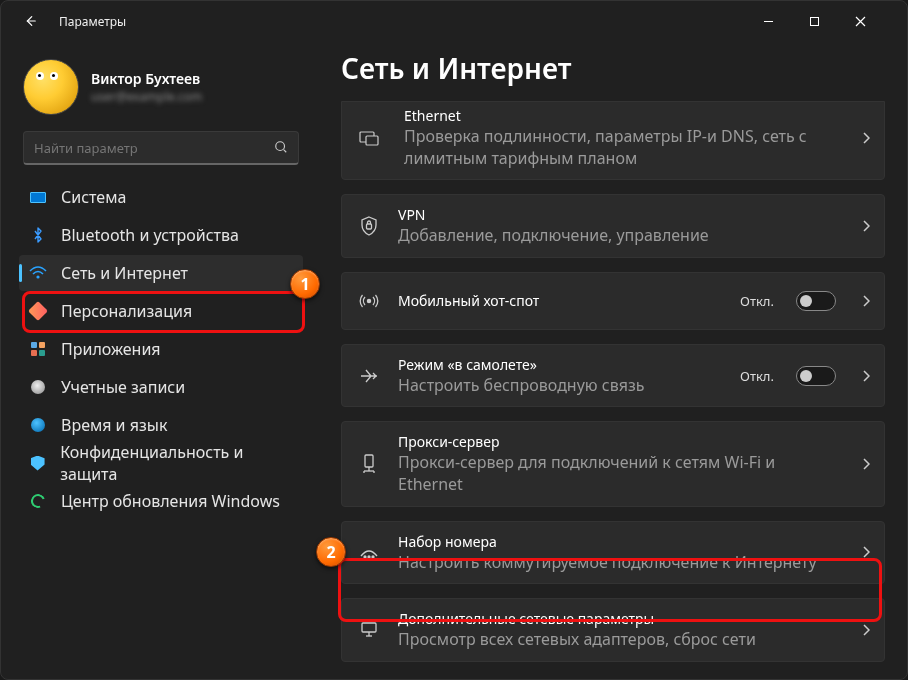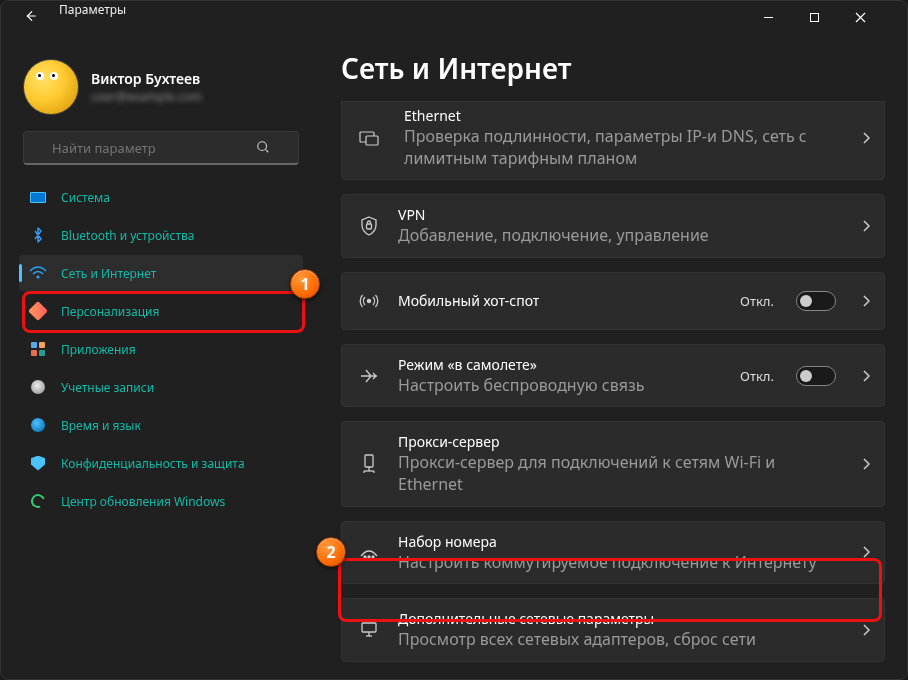--- a/index.html
+++ b/index.html
@@ -1,43 +1,43 @@
 <!DOCTYPE html>
 <html><head>
 <meta charset="utf-8">
 <style>
   * { margin: 0; padding: 0; box-sizing: border-box; font-family: "Segoe UI", system-ui, sans-serif; }
   body { width: 908px; height: 680px; background: #1a1a1a; color: #fff; overflow: hidden; position: relative; }
   .window { width: 100%; height: 100%; background: #202020; border-radius: 8px; border: 1px solid #333; display: flex; flex-direction: column; }
 
   
-  .titlebar { height: 40px; display: flex; padding: 0 24px 0 14px; }
+  .titlebar { height: 40px; display: flex; align-items: center; padding: 0 24px 0 14px; }
   .titlebar .back { width: 30px; height: 30px; display:flex; align-items:center; justify-content:center; color:#fff; }
   .titlebar .title { font-size: 12px; margin-left: 14px; color: #eee; }
   .titlebar .spacer { flex: 1; }
   .titlebar .ctl { width: 46px; height: 32px; display:flex; align-items:center; justify-content:center; color:#fff; }
   .titlebar .ctl svg { stroke: #fff; }
 
   .body { flex:1; display:flex; overflow:hidden; }
 
   
   .sidebar { width: 310px; padding: 12px 8px 0 18px; display:flex; flex-direction:column; }
   .profile { display:flex; align-items:center; gap:12px; padding: 6px 4px 16px 4px; }
   .avatar { width:56px; height:56px; border-radius:50%; background: radial-gradient(circle at 35% 35%, #ffe066 0%, #ffcc33 40%, #d49000 100%); position:relative; overflow:hidden; border:1px solid #444;}
   .avatar::before { content:""; position:absolute; left:12px; top:12px; width:8px; height:8px; border-radius:50%; background:#fff; box-shadow: 14px 0 0 #fff; }
   .avatar::after { content:""; position:absolute; left:14px; top:14px; width:3px; height:3px; border-radius:50%; background:#000; box-shadow: 14px 0 0 #000; }
   .profile-name { font-size:14px; font-weight:600; }
   .profile-sub { font-size:12px; color:#888; filter: blur(2.5px); }
 
-  .search { margin: 0 4px 14px 4px; height:34px; background:#2c2c2c; border:1px solid #3a3a3a; border-bottom:2px solid #666; border-radius:4px; display:flex; align-items:center; padding:0 28px; }
+  .search { margin: 0 4px 14px 4px; height:34px; background:#2c2c2c; border:1px solid #3a3a3a; border-bottom:2px solid #666; border-radius:4px; display:flex; align-items:center; padding:0 10px; }
   .search input { flex:1; background:transparent; border:none; outline:none; color:#ccc; font-size:13px; }
   .search .sicon { color:#ccc; }
 
   .nav { display:flex; flex-direction:column; gap:2px; }
-  .nav-item { display:flex; align-items:center; gap:14px; height:36px; padding:0 10px; border-radius:4px; font-size:12px; color:#14b8a6; position:relative; }
+  .nav-item { display:flex; align-items:center; gap:14px; height:36px; padding:0 10px; border-radius:4px; font-size:16px; color:#e5e5e5; position:relative; }
   .nav-item .icon { width:18px; height:18px; display:flex; align-items:center; justify-content:center; }
   .nav-item.active { background:#2d2d2d; }
   .nav-item.active::before { content:""; position:absolute; left:0; top:9px; bottom:9px; width:3px; background:#4cc2ff; border-radius:2px; }
 
   .highlight-1 { position:absolute; border:3px solid #e11; border-radius:8px; pointer-events:none; }
   .badge { position:absolute; width:30px; height:30px; border-radius:50%; background: radial-gradient(circle at 35% 30%, #ff9a3c, #ff6a00 60%, #cc4a00); color:#fff; font-weight:700; font-size:16px; display:flex; align-items:center; justify-content:center; box-shadow: 0 2px 4px rgba(0,0,0,0.6), inset 0 1px 2px rgba(255,255,255,0.4); border:1px solid #993800;}
 
   
   .main { flex:1; padding: 8px 22px 0 30px; overflow:hidden; position:relative; }
   .page-title { font-size:28px; font-weight:600; margin-bottom:14px; }

